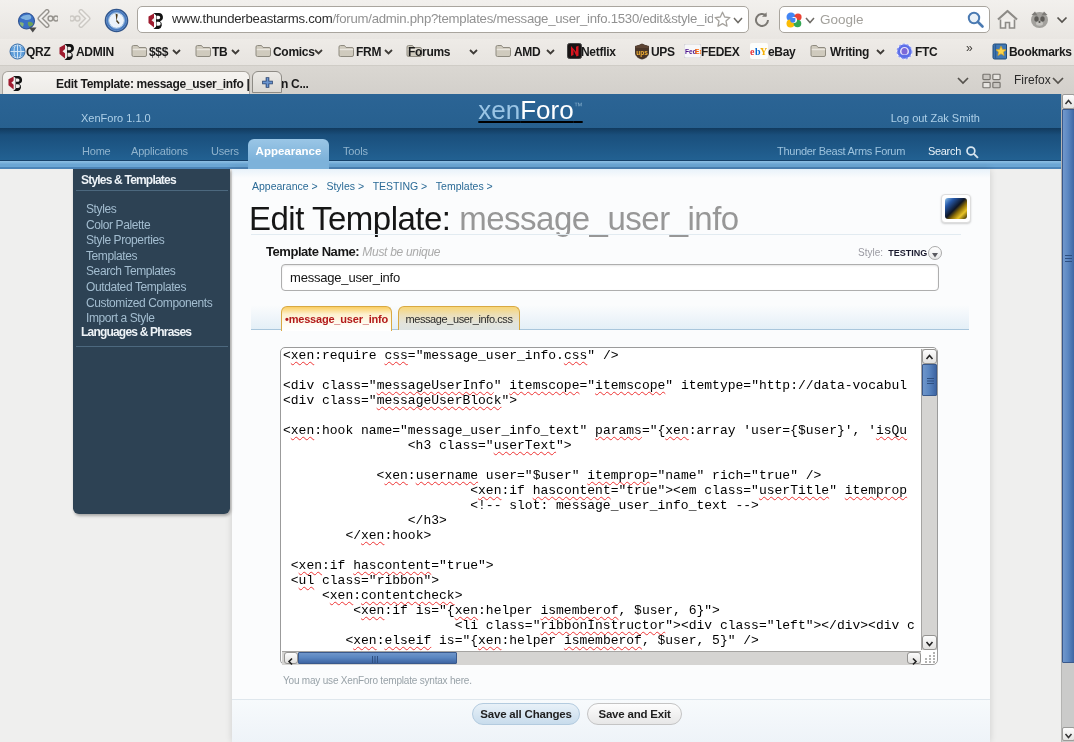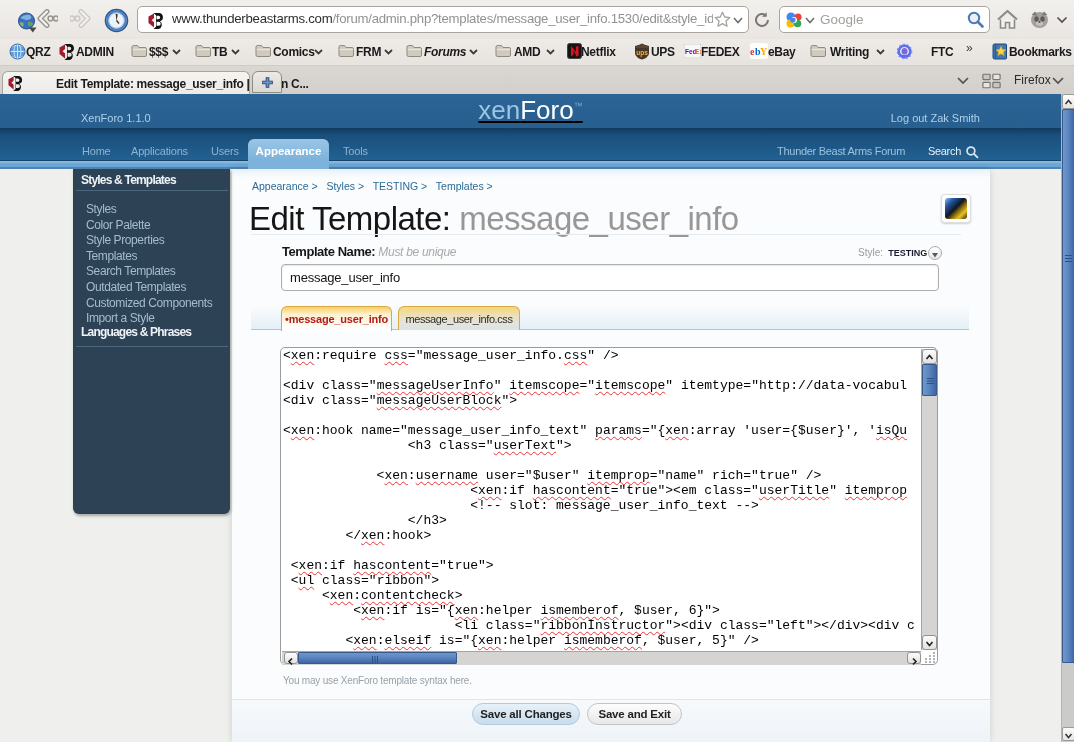--- a/index.html
+++ b/index.html
@@ -33,21 +33,21 @@
 .navitem { color:#8fb3cd; font-size:11px; letter-spacing:-0.2px; }
 .sb-h { color:#eef3f7; font-weight:bold; font-size:12px; letter-spacing:-0.8px; white-space:nowrap; }
 .sb-a { color:#a3bdd0; font-size:12px; letter-spacing:-0.4px; white-space:nowrap; }
 
 
 .crumb a { color:#2a6a96; text-decoration:none; }
 #title { left:249px; top:200px; font-size:33px; letter-spacing:-0.5px; color:#161616; }
 #title .gray { color:#979797; }
 #titleline { left:251px; top:234px; width:710px; height:1px; background:#e2ebf1; }
 
-#tname { left:282px; top:244px; font-size:13px; letter-spacing:-0.45px; font-weight:bold; color:#161616; }
+#tname { left:266px; top:244px; font-size:13px; letter-spacing:-0.45px; font-weight:bold; color:#161616; }
 #tnhint { font-size:12px; font-style:italic; color:#aaa; font-weight:normal; letter-spacing:-0.3px; }
 #input1 { left:281px; top:264px; width:658px; height:27px; background:#fff; border:1px solid #aeaeae; border-radius:4px; box-shadow:inset 0 1px 2px rgba(0,0,0,0.1); font-size:13px; letter-spacing:-0.2px; color:#141414; line-height:25px; padding-left:8px; }
 
 #tabstrip { left:251px; top:305px; width:718px; height:25px; border-bottom:1px solid #a9c6dc; background:linear-gradient(rgba(255,255,255,0),#e4eff7); }
 #etab1 { left:281px; top:306px; width:111px; height:25px; background:linear-gradient(#fbce62,#fdf0cd 30%,#fffdf6 75%,#fff); border:1px solid #d8a943; border-bottom:none; border-radius:6px 6px 0 0; z-index:3; color:#b31b1b; font-weight:bold; font-size:11px; text-align:center; line-height:24px; letter-spacing:-0.2px; }
 #etab2 { left:398px; top:306px; width:122px; height:24px; background:linear-gradient(#f8d678,#ecdfb8 35%,#e3e4dc 70%,#dde3e2); border:1px solid #d8a943; border-bottom:none; border-radius:6px 6px 0 0; color:#2a2a2a; font-size:11px; text-align:center; line-height:24px; letter-spacing:-0.4px; }
 
 #editor { left:280px; top:347px; width:658px; height:318px; background:#fff; border:1px solid #9b9b9b; border-radius:5px; }
 #code { left:2px; top:0px; width:636px; height:303px; overflow:hidden; font-family:"Liberation Mono", monospace; font-size:13px; line-height:15px; color:#000; white-space:pre; }
 .sq { text-decoration:underline; text-decoration-style:wavy; text-decoration-color:#e33; text-decoration-thickness:1px; text-underline-offset:2px; text-decoration-skip-ink:none; }
@@ -195,21 +195,21 @@
     <svg class="abs" style="left:338px;top:4px;" width="17" height="15">
         <use href="#bmfolder"></use>
       </svg>
     <div class="bm" style="left:356px;">FRM</div>
     <svg class="abs" style="left:384px;top:10px;" width="9" height="6">
         <use href="#bmchev"></use>
       </svg>
     <svg class="abs" style="left:406px;top:4px;" width="17" height="15">
         <use href="#bmfolder"></use>
       </svg>
-    <div class="bm" style="left:424px;font-style:italic;">Forums</div>
+    <div class="bm" style="left:408px;">Forums</div>
     <svg class="abs" style="left:469px;top:10px;" width="9" height="6">
         <use href="#bmchev"></use>
       </svg>
     <svg class="abs" style="left:495px;top:4px;" width="17" height="15">
         <use href="#bmfolder"></use>
       </svg>
     <div class="bm" style="left:514px;">AMD</div>
     <svg class="abs" style="left:546px;top:10px;" width="9" height="6">
         <use href="#bmchev"></use>
       </svg>
@@ -244,21 +244,21 @@
     <svg class="abs" style="left:876px;top:10px;" width="9" height="6">
         <use href="#bmchev"></use>
       </svg>
     <svg class="abs" style="left:896px;top:4px;" width="17" height="17" viewBox="0 0 17 17">
       <circle cx="8.5" cy="8.5" r="8" fill="#fff"></circle>
       <circle cx="8.5" cy="8.5" r="7.2" fill="#5b6ee8"></circle>
       <circle cx="8.5" cy="8.5" r="7.2" fill="none" stroke="#8a97f2" stroke-width="1.5" stroke-dasharray="2 2"></circle>
       <path d="M4 8.5 a4.5 4.5 0 0 1 9 0 a4.5 3.5 0 0 1 -9 0 z" fill="#e8e4fa"></path>
       <path d="M5.5 8.5 a3 3.5 0 0 1 6 0 a3 3 0 0 1 -6 0 z" fill="#7b68d8"></path>
     </svg>
-    <div class="bm" style="left:915px;margin-left:16px;">FTC</div>
+    <div class="bm" style="left:915px;">FTC</div>
     <div class="bm" style="left:966px;top:3px;font-weight:normal;color:#3f3c38;">»</div>
     <svg class="abs" style="left:991px;top:4px;" width="17" height="17" viewBox="0 0 17 17">
       <path d="M2 2.5 a1.5 1.5 0 0 1 1.5 -1.5 h11 a1 1 0 0 1 1 1 v13 a1 1 0 0 1 -1 1 h-11 a1.5 1.5 0 0 1 -1.5 -1.5 z" fill="#4178b4" stroke="#1e4a78" stroke-width="1"></path>
       <path d="M4.5 1 v15" stroke="#2a5c94" stroke-width="1.4"></path>
       <path d="M10 3.2 L11.5 6.4 L15 6.8 L12.4 9.1 L13.1 12.5 L10 10.8 L6.9 12.5 L7.6 9.1 L5 6.8 L8.5 6.4 Z" fill="#fbd34a" stroke="#d8a41e" stroke-width="0.7"></path>
     </svg>
     <div class="bm" style="left:1009px;">Bookmarks</div>
   </div>
   <div id="tabbar" class="abs">
     <div id="tab1" class="abs">

